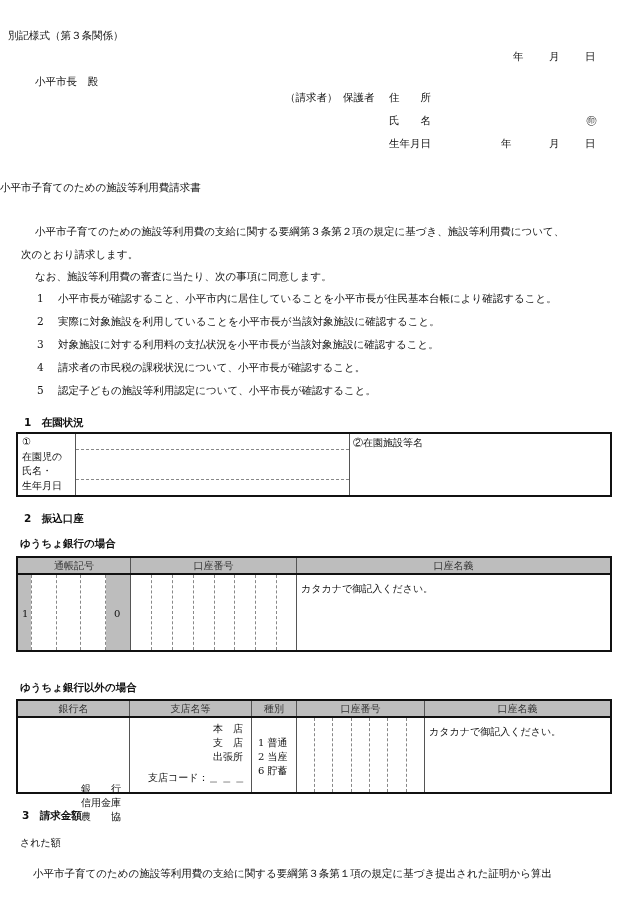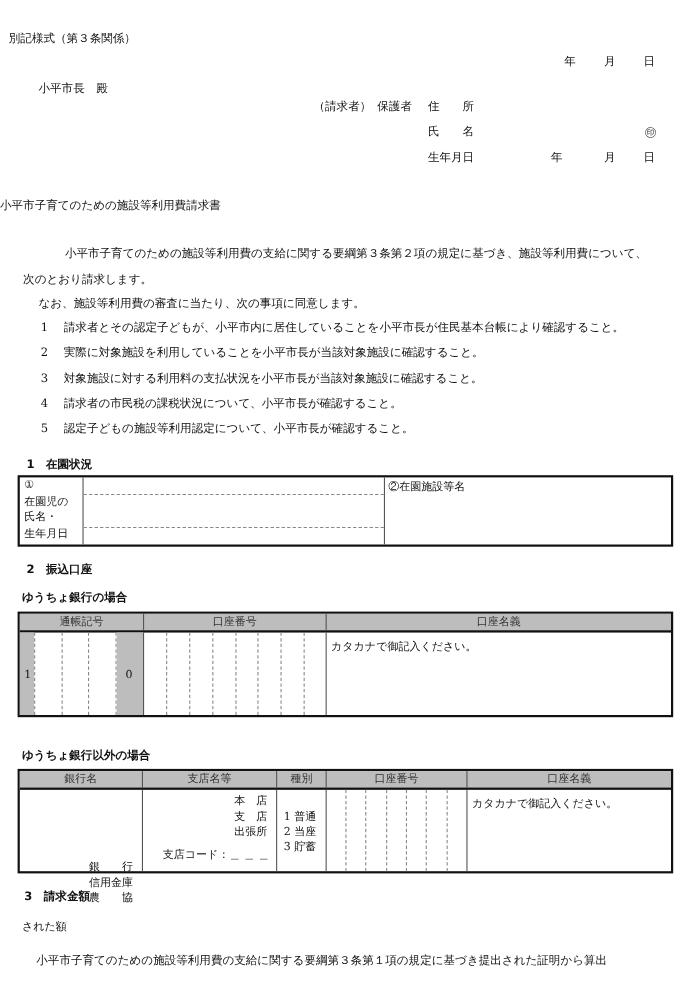--- a/index.html
+++ b/index.html
@@ -38,26 +38,26 @@
 <div class="abs" style="left:389px;top:115px;">氏　　名</div>
 <div class="abs" style="left:586px;top:115px;font-size:11px;">㊞</div>
 
 <div class="abs" style="left:389px;top:138px;">生年月日</div>
 <div class="abs" style="left:501px;top:138px;">年</div>
 <div class="abs" style="left:549px;top:138px;">月</div>
 <div class="abs" style="left:585px;top:138px;">日</div>
 
 <div class="abs" style="left:0;width:630px;top:182px;text-align:left;">小平市子育てのための施設等利用費請求書</div>
 
-<div class="abs" style="left:35px;top:226px;margin-left:24px;">小平市子育てのための施設等利用費の支給に関する要綱第３条第２項の規定に基づき、施設等利用費について、</div>
+<div class="abs" style="left:35px;top:226px;">小平市子育てのための施設等利用費の支給に関する要綱第３条第２項の規定に基づき、施設等利用費について、</div>
 <div class="abs" style="left:21px;top:249px;">次のとおり請求します。</div>
 <div class="abs" style="left:35px;top:271px;">なお、施設等利用費の審査に当たり、次の事項に同意します。</div>
 
 <div class="abs" style="left:37px;top:293px;">1</div>
-<div class="abs" style="left:58px;top:293px;">請求者とその認定子どもが、小平市内に居住していることを小平市長が住民基本台帳により確認すること。</div>
+<div class="abs" style="left:58px;top:293px;">小平市長が確認すること、小平市内に居住していることを小平市長が住民基本台帳により確認すること。</div>
 <div class="abs" style="left:37px;top:316px;">2</div>
 <div class="abs" style="left:58px;top:316px;">実際に対象施設を利用していることを小平市長が当該対象施設に確認すること。</div>
 <div class="abs" style="left:37px;top:339px;">3</div>
 <div class="abs" style="left:58px;top:339px;">対象施設に対する利用料の支払状況を小平市長が当該対象施設に確認すること。</div>
 <div class="abs" style="left:37px;top:362px;">4</div>
 <div class="abs" style="left:58px;top:362px;">請求者の市民税の課税状況について、小平市長が確認すること。</div>
 <div class="abs" style="left:37px;top:385px;">5</div>
 <div class="abs" style="left:58px;top:385px;">認定子どもの施設等利用認定について、小平市長が確認すること。</div>
 
 <div class="abs gothic" style="left:24px;top:417px;font-size:10.5px;">1　在園状況</div>
@@ -137,21 +137,21 @@
     <div>本　店</div>
     <div>支　店</div>
     <div>出張所</div>
   </div>
   <div class="cell-text" style="left:130px;top:70px;">支店コード：＿ ＿ ＿</div>
   <div class="vline" style="left:233px;top:17px;"></div>
 
   <div class="cell-text" style="left:240px;top:35px;line-height:14px;text-align:center;">
     <div>1 普通</div>
     <div>2 当座</div>
-    <div>3 貯蓄</div>
+    <div>6 貯蓄</div>
   </div>
   <div class="vline" style="left:278px;top:17px;"></div>
 
   <div style="position:absolute;left:279px;top:17px;width:127px;bottom:0;"></div>
   <div class="dline" style="left:296px;top:17px;bottom:0;"></div>
   <div class="dline" style="left:314px;top:17px;bottom:0;"></div>
   <div class="dline" style="left:333px;top:17px;bottom:0;"></div>
   <div class="dline" style="left:351px;top:17px;bottom:0;"></div>
   <div class="dline" style="left:369px;top:17px;bottom:0;"></div>
   <div class="dline" style="left:388px;top:17px;bottom:0;"></div>

